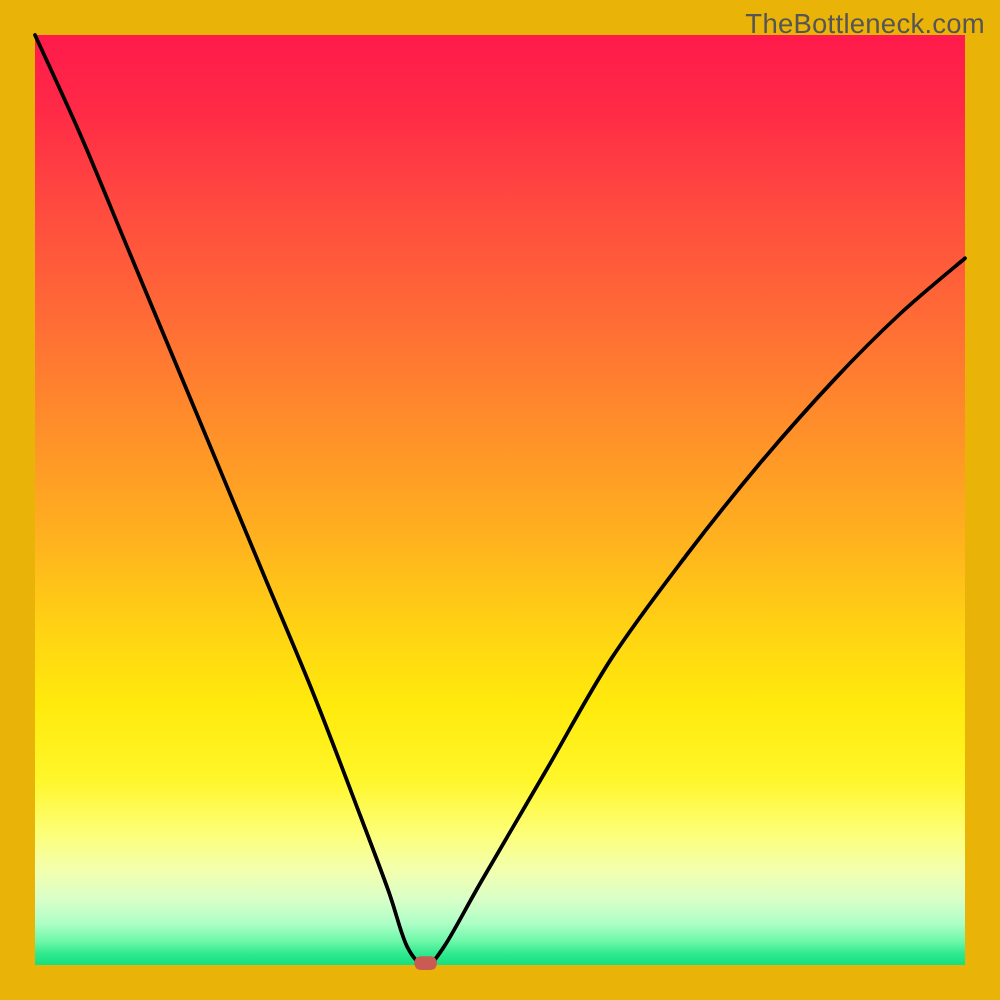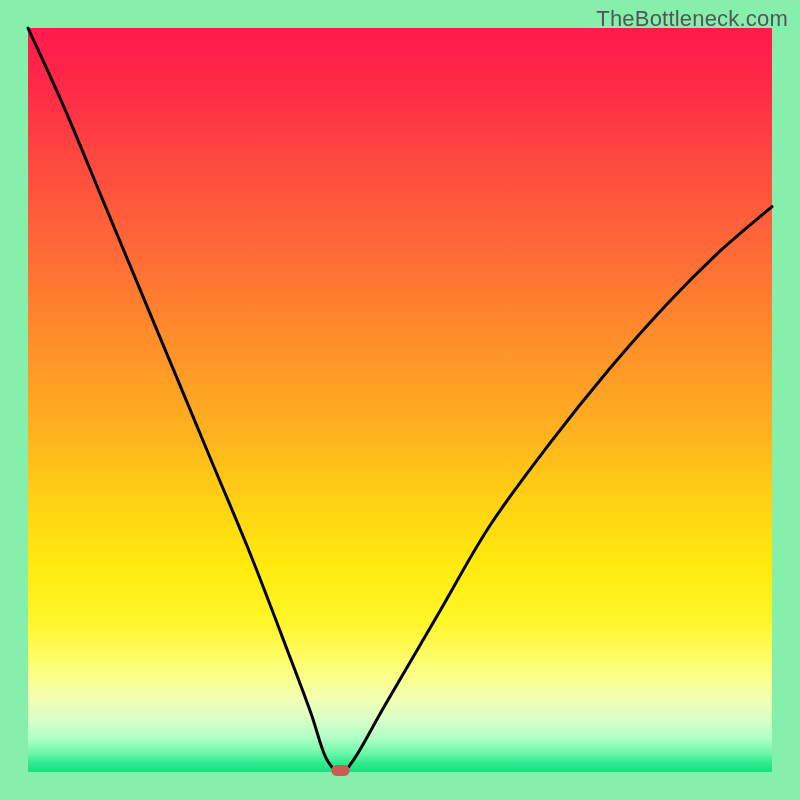--- a/index.html
+++ b/index.html
@@ -8,21 +8,21 @@
     width: 800px;
     height: 800px;
     overflow: hidden;
     background: #000;
     font-family: Arial, Helvetica, sans-serif;
   }
   .frame {
     position: relative;
     width: 800px;
     height: 800px;
-    background: #86efac;
+    background: #eab308;
   }
   .plot-area {
     position: absolute;
     left: 28px;
     top: 28px;
     width: 744px;
     height: 744px;
     background: linear-gradient(to bottom,
       #ff1a4b 0%,
       #ff2a46 8%,

